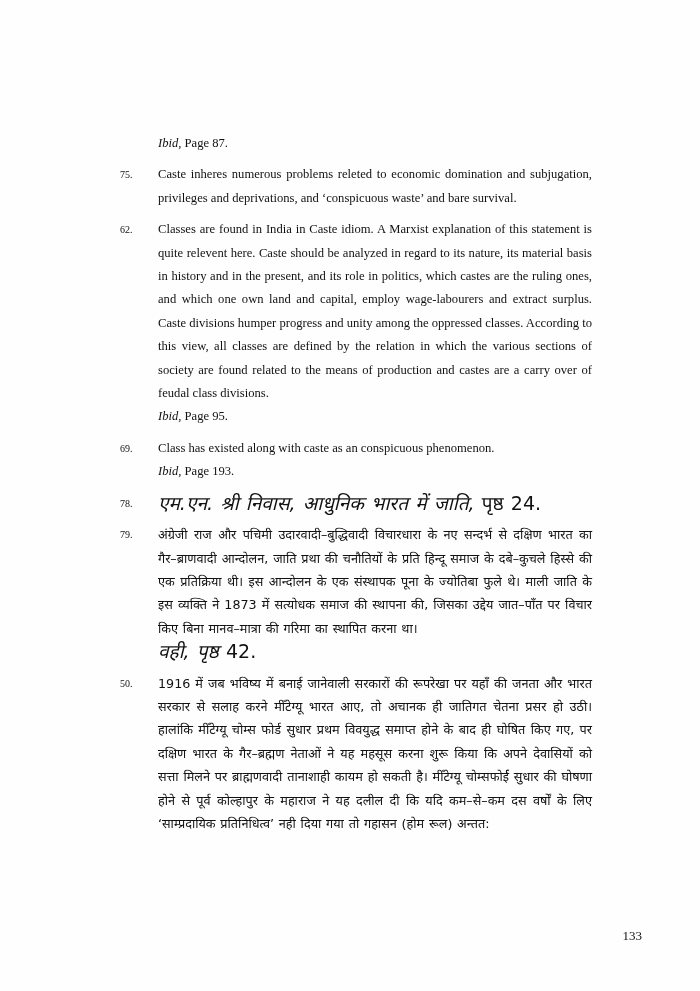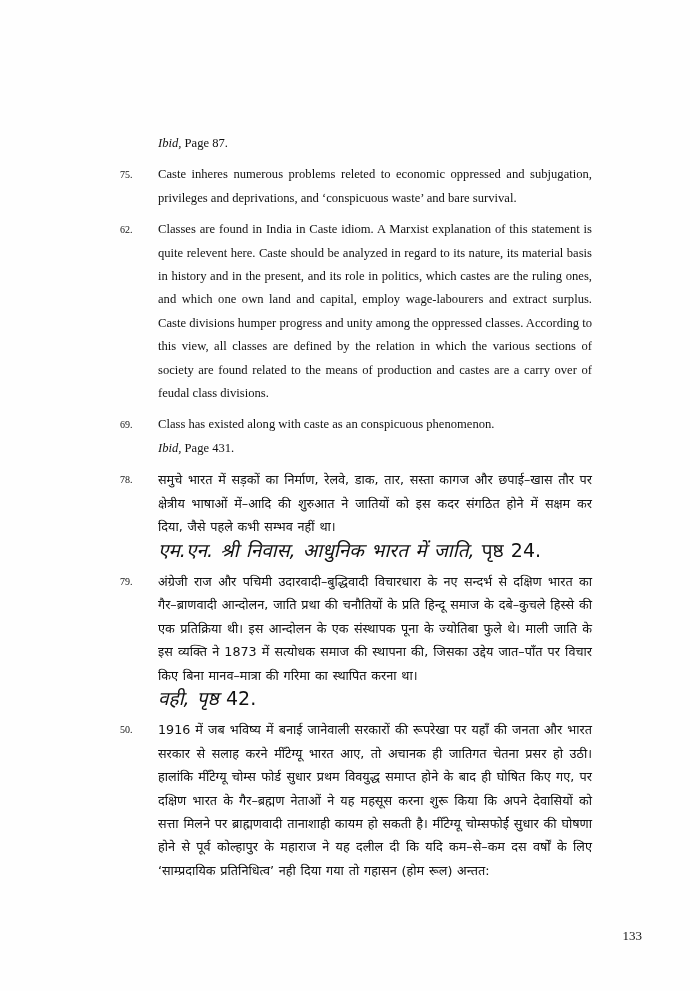--- a/index.html
+++ b/index.html
@@ -114,43 +114,43 @@
     <div class="note">
       <div class="note-num"></div>
       <div class="note-body">
         <p class="cite"><i>Ibid,</i><span> Page 87.</span></p>
       </div>
     </div>
 
     <div class="note">
       <div class="note-num">75.</div>
       <div class="note-body">
-        <p class="en last-line-left">Caste inheres numerous problems releted to economic oppressed and subjugation, privileges and deprivations, and ‘conspicuous waste’ and bare survival.</p>
+        <p class="en last-line-left">Caste inheres numerous problems releted to economic domination and subjugation, privileges and deprivations, and ‘conspicuous waste’ and bare survival.</p>
       </div>
     </div>
 
     <div class="note">
       <div class="note-num">62.</div>
       <div class="note-body">
         <p class="en last-line-left">Classes are found in India in Caste idiom. A Marxist explanation of this statement is quite relevent here. Caste should be analyzed in regard to its nature, its material basis in history and in the present, and its role in politics, which castes are the ruling ones, and which one own land and capital, employ wage-labourers and extract surplus. Caste divisions humper progress and unity among the oppressed classes. According to this view, all classes are defined by the relation in which the various sections of society are found related to the means of production and castes are a carry over of feudal class divisions.</p>
+        <p class="cite"><i>Ibid,</i><span> Page 95.</span></p>
       </div>
     </div>
 
     <div class="note">
       <div class="note-num">69.</div>
       <div class="note-body">
         <p class="en last-line-left">Class has existed along with caste as an conspicuous phenomenon.</p>
-        <p class="cite"><i>Ibid,</i><span> Page 431.</span></p>
+        <p class="cite"><i>Ibid,</i><span> Page 193.</span></p>
       </div>
     </div>
 
     <div class="note">
       <div class="note-num">78.</div>
       <div class="note-body">
-        <p class="hi last-line-left">समुचे भारत में सड़कों का निर्माण, रेलवे, डाक, तार, सस्ता कागज और छपाई–खास तौर पर क्षेत्रीय भाषाओं में–आदि की शुरुआत ने जातियों को इस कदर संगठित होने में सक्षम कर दिया, जैसे पहले कभी सम्भव नहीं था।</p>
         <p class="hi-cite"><span>एम.एन. श्री निवास, आधुनिक भारत में जाति,</span><span class="up"> पृष्ठ   24.</span></p>
       </div>
     </div>
 
     <div class="note">
       <div class="note-num">79.</div>
       <div class="note-body">
         <p class="hi last-line-left">अंग्रेजी राज और पचिमी उदारवादी–बुद्धिवादी विचारधारा के नए सन्दर्भ से दक्षिण भारत का गैर–ब्राणवादी आन्दोलन, जाति प्रथा की चनौतियों के प्रति हिन्दू समाज के दबे–कुचले हिस्से की एक प्रतिक्रिया थी। इस आन्दोलन के एक संस्थापक पूना के ज्योतिबा फुले थे। माली जाति के इस व्यक्ति ने  1873 में  सत्योधक समाज की स्थापना की, जिसका उद्देय जात–पाँत पर विचार किए बिना मानव–मात्रा की गरिमा का स्थापित करना था।</p>
         <p class="hi-cite"><span>वही, पृष्ठ</span><span class="up">   42.</span></p>
       </div>

